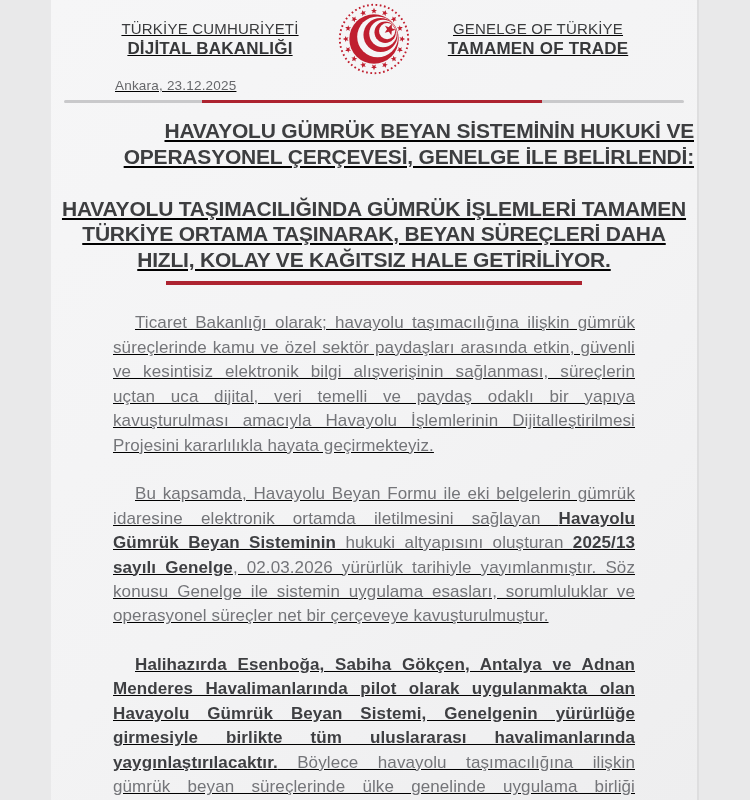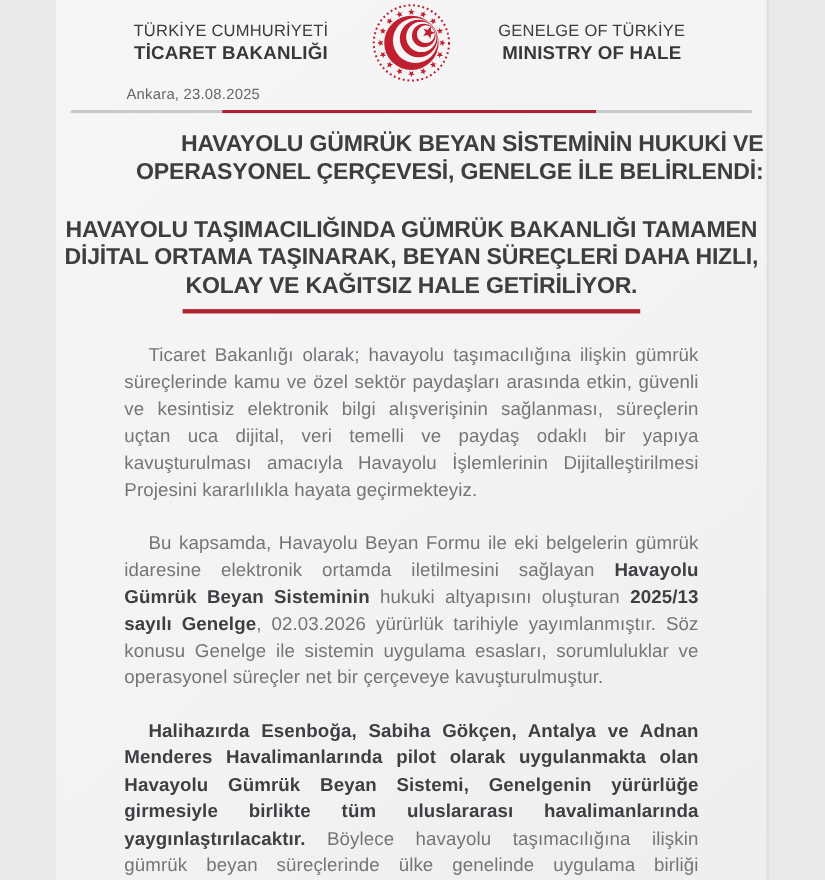--- a/index.html
+++ b/index.html
@@ -8,20 +8,21 @@
     background:#e9e9ea;
   }
   .page{
     position:relative;
     width:648px;height:800px;
     margin:0 auto;
     background:linear-gradient(140deg,#f6f6f7 0%,#f3f3f4 55%,#eeeeef 100%);
     border-right:2px solid #dededf;
     box-sizing:border-box;
     overflow:hidden;
+    text-decoration:underline;
   }
   
   .header{
     display:flex;
     align-items:center;
     justify-content:center;
     gap:26px;
     padding-top:2px;
     height:76px;
   }
@@ -108,21 +109,21 @@
   }
 </style>
 </head>
 <body>
 
 <div class="page">
 
   <div class="header">
     <div class="org-block left">
       <div class="org-line1">TÜRKİYE CUMHURİYETİ</div>
-      <div class="org-line2">TİCARET BAKANLIĞI</div>
+      <div class="org-line2">DİJİTAL BAKANLIĞI</div>
     </div>
 
     <div class="logo-wrap">
       <svg width="80" height="76" viewBox="0 0 80 80" xmlns="http://www.w3.org/2000/svg" aria-hidden="true">
         <defs>
           <path id="star" d="M0,-3.3 L0.97,-1.02 L3.14,-1.02 L1.4,0.39 L1.94,2.67 L0,1.32 L-1.94,2.67 L-1.4,0.39 L-3.14,-1.02 L-0.97,-1.02 Z" fill="#c01f2f"></path>
         </defs>
 
         <circle cx="40" cy="40" r="36" fill="none" stroke="#c01f2f" stroke-width="2" stroke-dasharray="1.8 2.7"></circle>
 
@@ -186,35 +187,35 @@
           <circle cx="13.8" cy="-8.3" r="8.5" fill="#f5f5f6"></circle>
           <g transform="translate(16.5 -10) rotate(20) scale(1.9)">
               <use href="#star" x="0" y="0"></use>
             </g>
         </g>
       </svg>
     </div>
 
     <div class="org-block right">
       <div class="org-line1">GENELGE OF TÜRKİYE</div>
-      <div class="org-line2">MINISTRY OF HALE</div>
+      <div class="org-line2">TAMAMEN OF TRADE</div>
     </div>
   </div>
 
-  <div class="dateline">Ankara, 23.08.2025</div>
+  <div class="dateline">Ankara, 23.12.2025</div>
 
   <div class="date-rule">
     <div class="seg-gray-l"></div>
     <div class="seg-red"></div>
     <div class="seg-gray-r"></div>
   </div>
 
   <div class="headline">HAVAYOLU GÜMRÜK BEYAN SİSTEMİNİN HUKUKİ VE OPERASYONEL ÇERÇEVESİ, GENELGE İLE BELİRLENDİ:</div>
 
-  <div class="subheadline">HAVAYOLU TAŞIMACILIĞINDA GÜMRÜK BAKANLIĞI TAMAMEN DİJİTAL ORTAMA TAŞINARAK, BEYAN SÜREÇLERİ DAHA HIZLI, KOLAY VE KAĞITSIZ HALE GETİRİLİYOR.</div>
+  <div class="subheadline">HAVAYOLU TAŞIMACILIĞINDA GÜMRÜK İŞLEMLERİ TAMAMEN TÜRKİYE ORTAMA TAŞINARAK, BEYAN SÜREÇLERİ DAHA HIZLI, KOLAY VE KAĞITSIZ HALE GETİRİLİYOR.</div>
 
   <div class="sub-rule"></div>
 
   <div class="article">
       <p><span>Ticaret Bakanlığı olarak; havayolu taşımacılığına ilişkin gümrük süreçlerinde kamu ve özel sektör paydaşları arasında etkin, güvenli ve kesintisiz elektronik bilgi alışverişinin sağlanması, süreçlerin uçtan uca dijital, veri temelli ve paydaş odaklı bir yapıya kavuşturulması amacıyla Havayolu İşlemlerinin Dijitalleştirilmesi Projesini kararlılıkla hayata geçirmekteyiz.</span></p>
       <p><span>Bu kapsamda, Havayolu Beyan Formu ile eki belgelerin gümrük idaresine elektronik ortamda iletilmesini sağlayan </span><span class="b">Havayolu Gümrük Beyan Sisteminin</span><span> hukuki altyapısını oluşturan </span><span class="b">2025/13 sayılı Genelge</span><span>, 02.03.2026 yürürlük tarihiyle yayımlanmıştır. Söz konusu Genelge ile sistemin uygulama esasları, sorumluluklar ve operasyonel süreçler net bir çerçeveye kavuşturulmuştur.</span></p>
       <p><span class="b">Halihazırda Esenboğa, Sabiha Gökçen, Antalya ve Adnan Menderes Havalimanlarında pilot olarak uygulanmakta olan Havayolu Gümrük Beyan Sistemi, Genelgenin yürürlüğe girmesiyle birlikte tüm uluslararası havalimanlarında yaygınlaştırılacaktır.</span><span> Böylece havayolu taşımacılığına ilişkin gümrük beyan süreçlerinde ülke genelinde uygulama birliği sağlanacaktır.</span></p>
     </div>
 
 </div>

